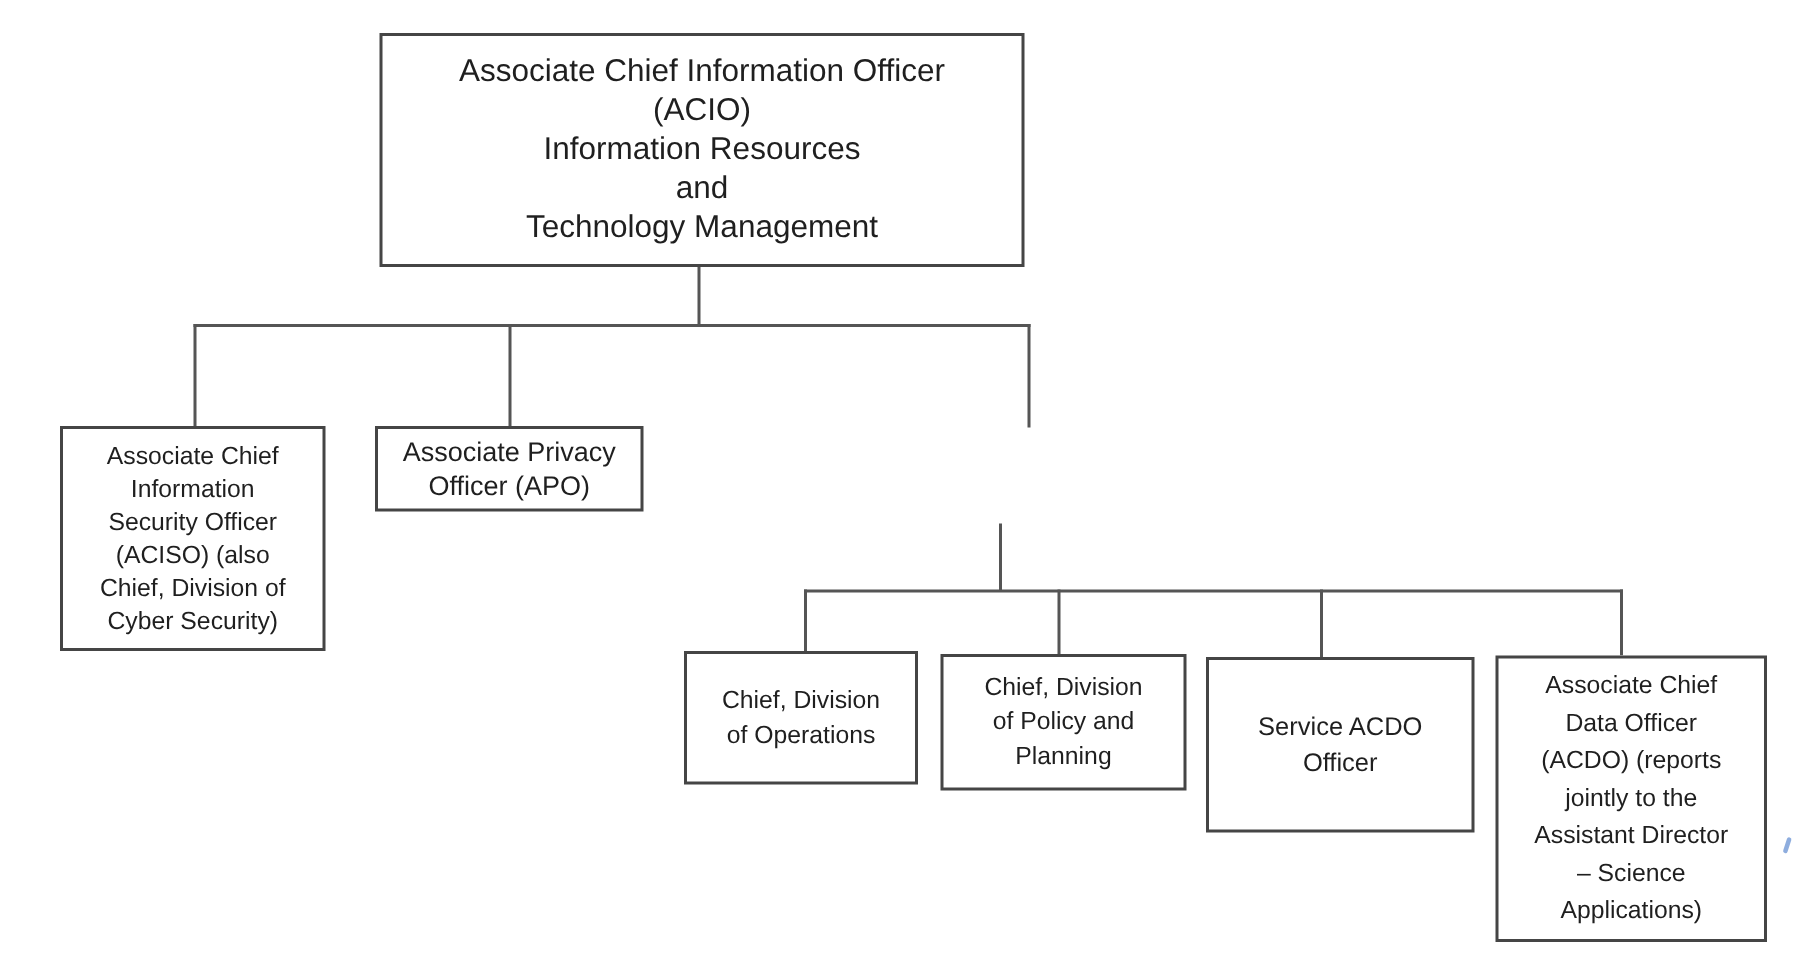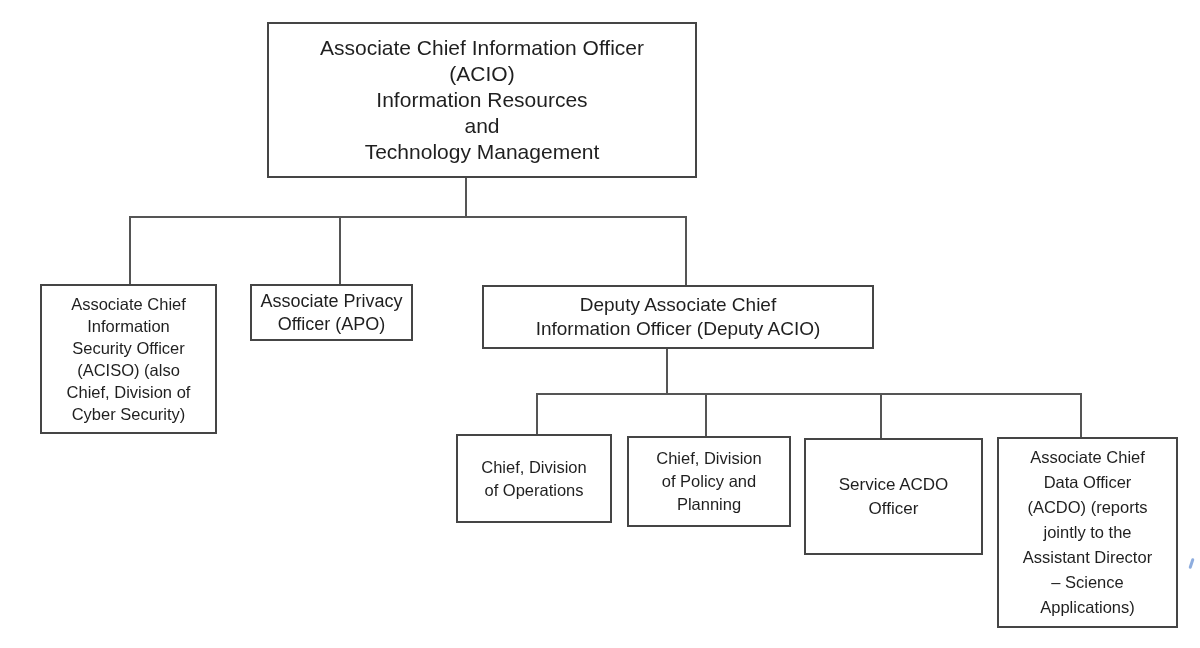--- a/index.html
+++ b/index.html
@@ -29,23 +29,23 @@
   .node .label{
     white-space:pre-line;
     display:block;
     width:100%;
   }
   .line{position:absolute;background:var(--line);}
   .line.h{height:1.6px;}
   .line.v{width:1.6px;}
 
   
-  #node-acio      {left:253px;top:22px; width:430px;height:156px;font-size:21px;line-height:26px;margin-left:14px;}
+  #node-acio      {left:253px;top:22px; width:430px;height:156px;font-size:21px;line-height:26px;}
   #node-aciso     {left:40px; top:284px;width:177px;height:150px;font-size:16.5px;line-height:22px;}
-  #node-apo       {left:250px;top:284px;width:163px;height:57px; font-size:18px;line-height:23px;}
+  #node-apo       {left:250px;top:284px;width:179px;height:57px; font-size:18px;line-height:23px;}
   #node-deputy    {left:482px;top:285px;width:392px;height:64px; font-size:19px;line-height:24px;}
   #node-operations{left:456px;top:434px;width:156px;height:89px; font-size:16.5px;line-height:23px;}
   #node-policy    {left:627px;top:436px;width:164px;height:91px; font-size:16.5px;line-height:23px;}
   #node-foia      {left:804px;top:438px;width:179px;height:117px;font-size:17px;line-height:24px;}
   #node-acdo      {left:997px;top:437px;width:181px;height:191px;font-size:16.5px;line-height:25px;}
 
   
   #c-acio-stem    {left:465px;top:178px;height:40px;}
   #c-rail-1       {left:129px;top:216px;width:558px;}
   #c-drop-aciso   {left:129px;top:216px;height:68px;}
@@ -101,24 +101,20 @@
 (ACISO) (also
 Chief, Division of
 Cyber Security)</span>
   </div>
 
   <div class="node" id="node-apo">
     <span class="label">Associate Privacy
 Officer (APO)</span>
   </div>
 
-  <div class="node" id="node-deputy">
-    <span class="label">Deputy Associate Chief
-Information Officer (Deputy ACIO)</span>
-  </div>
 
   <div class="node" id="node-operations">
     <span class="label">Chief, Division
 of Operations</span>
   </div>
 
   <div class="node" id="node-policy">
     <span class="label">Chief, Division
 of Policy and
 Planning</span>

